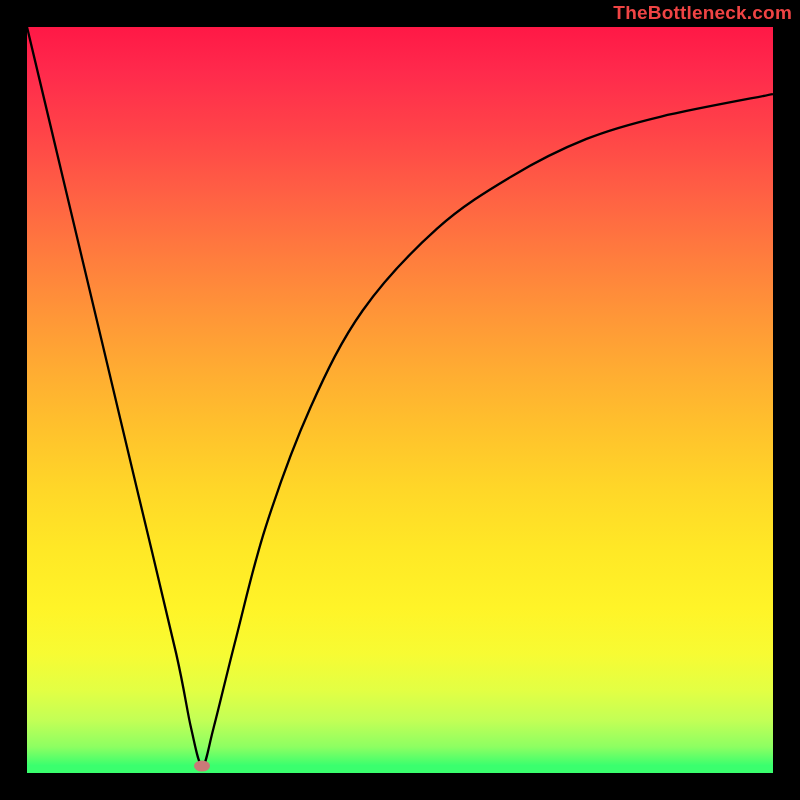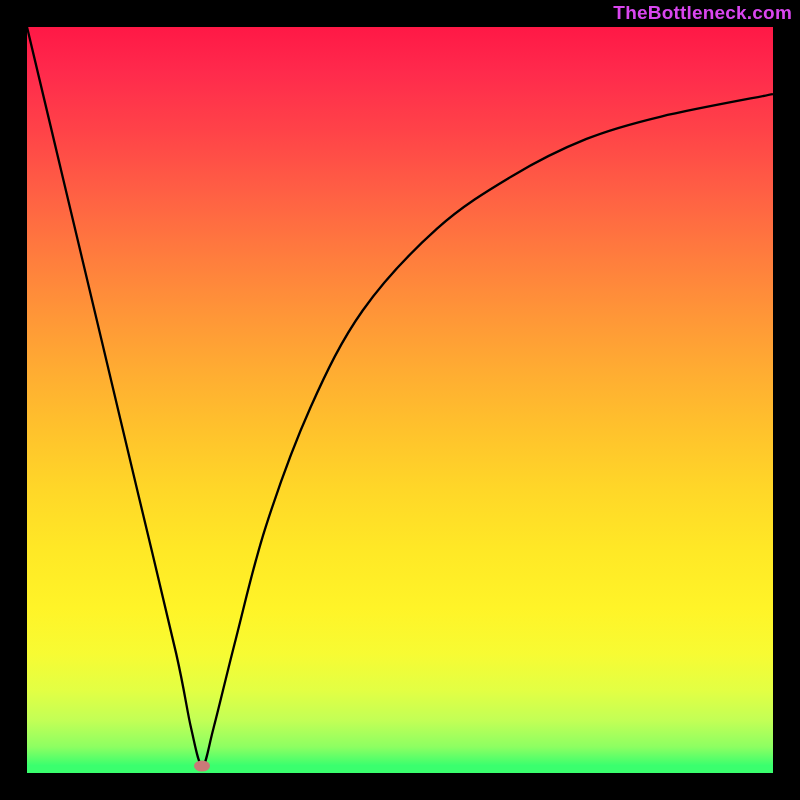--- a/index.html
+++ b/index.html
@@ -5,21 +5,21 @@
   * { margin: 0; padding: 0; box-sizing: border-box; }
   html, body { width: 800px; height: 800px; overflow: hidden; }
   body { background: #000; font-family: Arial, Helvetica, sans-serif; position: relative; }
 
   .watermark {
     position: absolute;
     top: 2px;
     right: 8px;
     font-size: 19px;
     font-weight: bold;
-    color: #d946ef;
+    color: #ef4444;
     letter-spacing: 0.2px;
     z-index: 10;
   }
 
   .frame {
     position: absolute;
     left: 26px;
     top: 26px;
     width: 748px;
     height: 748px;

